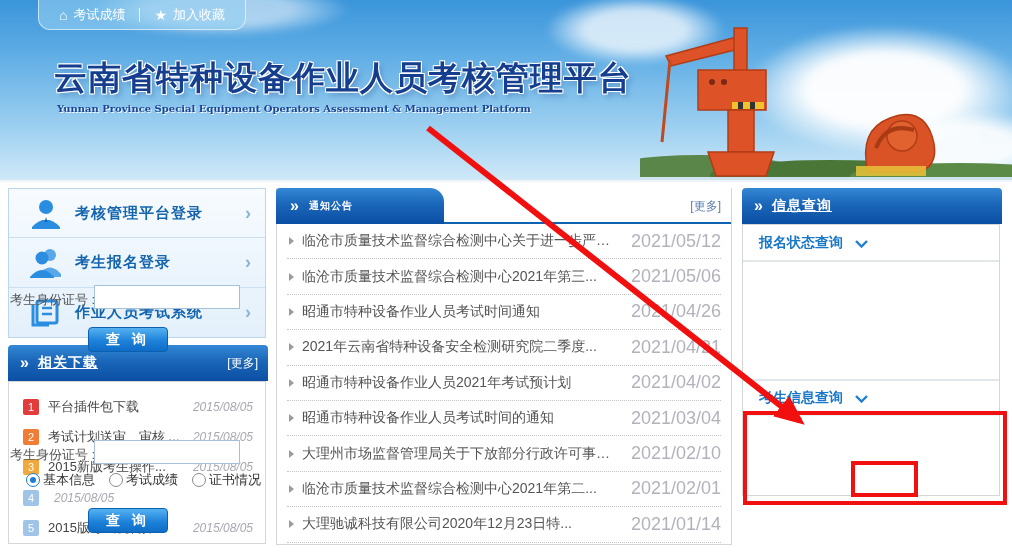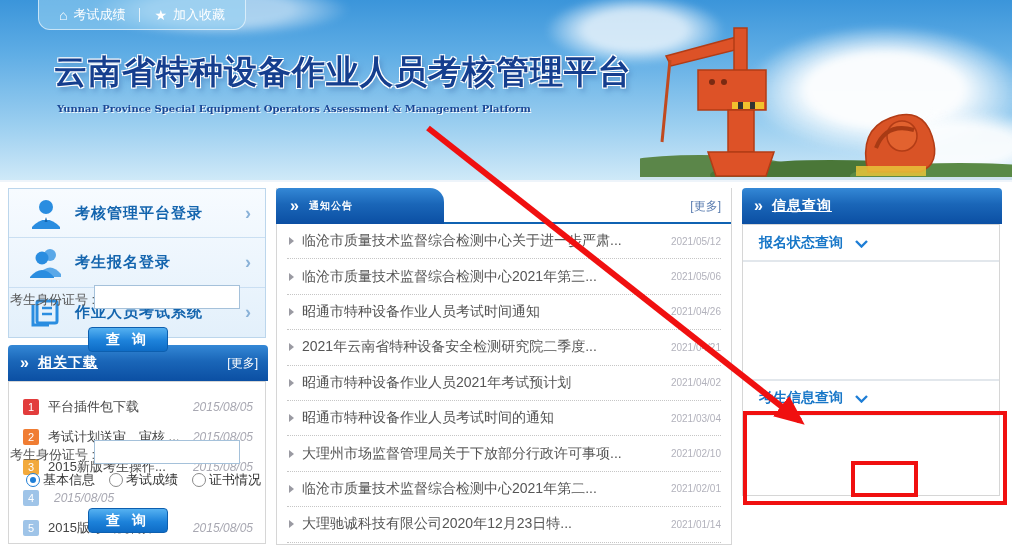--- a/index.html
+++ b/index.html
@@ -18,21 +18,21 @@
   .c3 { left:90px; top:-18px; width:260px; height:55px; opacity:.55; }
   .c4 { left:860px; top:110px; width:200px; height:70px; opacity:.9; }
   .scene { position:absolute; right:0; top:20px; }
   .topbar { position:absolute; left:38px; top:0; height:30px; display:flex; align-items:center;
             gap:14px; padding:0 20px; background:rgba(150,208,242,.6);
             border:1px solid rgba(255,255,255,.6); border-top:none; border-radius:0 0 12px 12px;
             color:#fff; font-size:13px; }
   .tb-btn { display:flex; align-items:center; gap:6px; cursor:pointer; white-space:nowrap; }
   .ticon { font-size:14px; line-height:1; }
   .tb-sep { width:1px; height:14px; background:rgba(255,255,255,.75); }
-  .title { position:absolute; left:54px; top:50px; font-size:33px; font-weight:bold;
+  .title { position:absolute; left:54px; top:56px; font-size:33px; font-weight:bold;
            color:#153e8e; letter-spacing:1px; font-family:Liberation Serif, serif;
            text-shadow:-1px -1px 0 #fff,1px -1px 0 #fff,-1px 1px 0 #fff,1px 1px 0 #fff,3px 4px 5px rgba(70,120,180,.55); }
   .subtitle { position:absolute; left:57px; top:103px; font-size:10px; font-weight:bold;
               color:#1a4795; font-family:"DejaVu Serif", serif;
               text-shadow:1px 1px 0 rgba(255,255,255,.9); }
 
   
   .hdr-bar { position:absolute; height:36px; border-radius:4px 4px 0 0; color:#fff;
              background:linear-gradient(180deg,#3488d6 0%,#1a66b8 45%,#0b4fa3 100%);
              display:flex; align-items:center; padding:0 10px 0 12px; }
@@ -69,21 +69,21 @@
                 padding-left:14px; background:linear-gradient(180deg,#3488d6 0%,#1a66b8 45%,#0b4fa3 100%); }
   .notice-tab .arr { font-size:16px; margin-right:10px; font-weight:bold; }
   .notice-tab .t { font-size:10px; font-weight:bold; letter-spacing:1px; }
   .notice-head .more { position:absolute; right:10px; top:10px; font-size:12px; color:#5b7db0; cursor:pointer; }
   .n-item { height:35.4px; display:flex; align-items:center; margin:0 10px;
             border-bottom:1px dotted #c6c6c6; cursor:pointer; }
   .tri { width:0; height:0; border-left:5px solid #9a9aa2; border-top:4px solid transparent;
          border-bottom:4px solid transparent; margin:0 8px 0 2px; flex:none; }
   .n-txt { flex:1; font-size:14px; color:#555; white-space:nowrap; overflow:hidden;
            text-overflow:ellipsis; }
-  .n-date { font-size:10px; color:#b2b2bc; margin-left:10px; flex:none; }
+  .n-date { font-size:18px; color:#b2b2bc; margin-left:10px; flex:none; }
 
   
   .q-header { left:742px; top:188px; width:260px; }
   .query-panel { position:absolute; left:742px; top:224px; width:258px; height:272px;
                  border:1px solid #d6d6d6; background:#fff; }
   .sec-title { position:absolute; left:0; width:100%; height:37px; display:flex; align-items:center;
                gap:12px; padding-left:16px; color:#1877c8; font-weight:bold; font-size:14px;
                cursor:pointer; }
   .sec1 { top:0; border-bottom:2px solid #e2e7ec; }
   .sec2 { top:155px; border-top:2px solid #e2e7ec; border-bottom:1px solid #eef1f4; }

